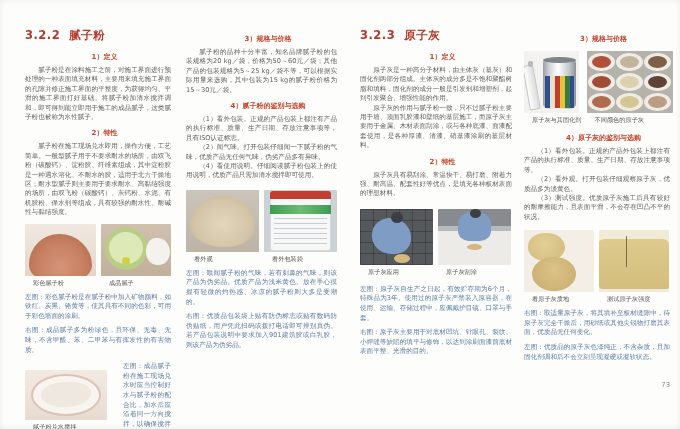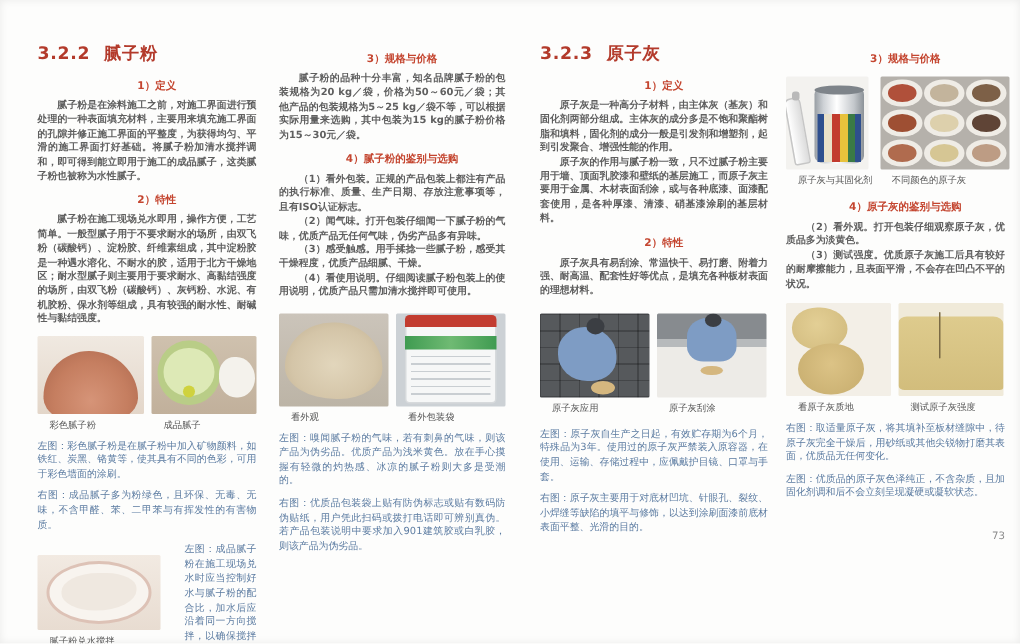--- a/index.html
+++ b/index.html
@@ -9,21 +9,21 @@
     font-family:"DejaVu Sans","Liberation Sans",sans-serif;
     box-shadow:inset 0 0 6px rgba(0,0,0,.08);
     overflow:hidden;
   }
   .page { position:absolute; top:0; width:340px; height:339px; }
   .col { position:absolute; }
 
   .sec-h { color:#b33a2b; font-size:11.5px; font-weight:bold; letter-spacing:.5px; margin:0 0 9px 0; }
   .sec-h .sec-t { margin-left:9px; }
   .sub-h { color:#c4452f; font-size:7px; font-weight:bold; padding-left:13px; margin:6px 0 4px 0;text-align:center; }
-  .para { color:#5f5f5f; font-size:6.6px; line-height:9.4px; text-align:justify; text-indent:2em;font-weight:bold; }
+  .para { color:#5f5f5f; font-size:6.6px; line-height:9.4px; text-align:justify; text-indent:2em; }
   .note { color:#5b7ba1; font-size:6.6px; line-height:9.6px; text-align:justify; margin-top:5px; }
   .figcap { color:#555; font-size:6.2px; margin:3px 0 0 8px; }
   .pagenum { color:#8a8a8a; font-size:6.8px; margin-top:19px; }
 
   .figrow { display:flex; gap:5px; margin-top:6px; }
   .fig { flex:none; }
   .bottomrow { display:flex; gap:16px; margin-top:7px; align-items:center; }
   .bottomrow .note { margin-top:0; flex:1; }
 
   .ph { position:relative; overflow:hidden; border-radius:1px; }
@@ -152,21 +152,20 @@
 
     </div>
 
     <div class="col" style="left:186px; top:34px; width:151px">
       <h3 class="sub-h" style="margin-top:0">3）规格与价格</h3>
       <p class="para">腻子粉的品种十分丰富，知名品牌腻子粉的包装规格为20 kg／袋，价格为50～60元／袋；其他产品的包装规格为5～25 kg／袋不等，可以根据实际用量来选购，其中包装为15 kg的腻子粉价格为15～30元／袋。</p>
 
       <h3 class="sub-h">4）腻子粉的鉴别与选购</h3>
       <p class="para">（1）看外包装。正规的产品包装上都注有产品的执行标准、质量、生产日期、存放注意事项等，且有ISO认证标志。</p>
       <p class="para">（2）闻气味。打开包装仔细闻一下腻子粉的气味，优质产品无任何气味，伪劣产品多有异味。</p>
-      <p class="para">（3）感受触感。用手揉捻一些腻子粉，感受其干燥程度，优质产品细腻、干燥。</p>
       <p class="para">（4）看使用说明。仔细阅读腻子粉包装上的使用说明，优质产品只需加清水搅拌即可使用。</p>
 
       <div class="figrow" style="margin-top:9px">
         <figure class="fig">
           <div class="ph ph-pile-tan" style="width:73px;height:62px">
               <i class="pile"></i>
             </div>
           <figcaption class="figcap">看外观</figcaption>
         </figure>
         <figure class="fig">
@@ -264,20 +263,21 @@
               </span>
             <span class="bowlw">
                 <span class="bowlc" style="background:#bd9c84"></span>
               </span>
           </div>
           <figcaption class="figcap">不同颜色的原子灰</figcaption>
         </figure>
       </div>
 
       <h3 class="sub-h" style="margin-top:8px">4）原子灰的鉴别与选购</h3>
+      <p class="para">（1）看外包装。正规的产品外包装上都注有产品的执行标准、质量、生产日期、存放注意事项等。</p>
       <p class="para">（2）看外观。打开包装仔细观察原子灰，优质品多为淡黄色。</p>
       <p class="para">（3）测试强度。优质原子灰施工后具有较好的耐摩擦能力，且表面平滑，不会存在凹凸不平的状况。</p>
 
       <div class="figrow" style="margin-top:8px">
         <figure class="fig">
           <div class="ph ph-balls" style="width:70px;height:62px">
               <i class="b1"></i>
               <i class="b2"></i>
             </div>
           <figcaption class="figcap">看原子灰质地</figcaption>

